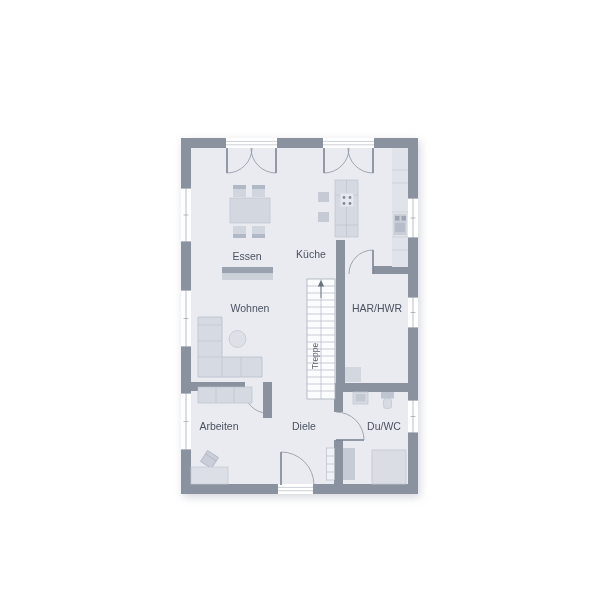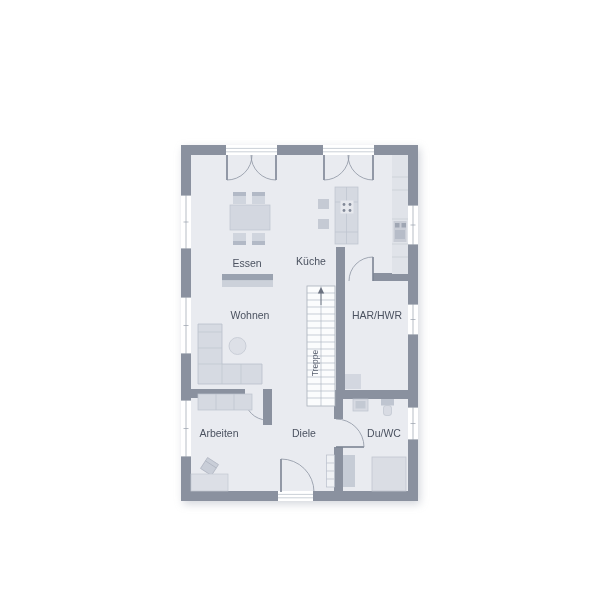--- a/index.html
+++ b/index.html
@@ -5,21 +5,21 @@
   html,body{margin:0;padding:0;}
   body{
     width:600px;height:600px;
     background:#ffffff;
     position:relative;
     font-family:"Liberation Sans", sans-serif;
     overflow:hidden;
   }
   .plan-wrap{
     position:absolute;
-    left:181px;top:145px;
+    left:181px;top:138px;
     width:237px;height:356px;text-align:center;
   }
   .plan-wrap svg{
     display:block;
     filter:drop-shadow(2px 3px 4px rgba(110,120,140,0.30));
   }
   .room-label{
     font-family:"Liberation Sans", sans-serif;
     font-size:10.5px;
     fill:#4b5260;

